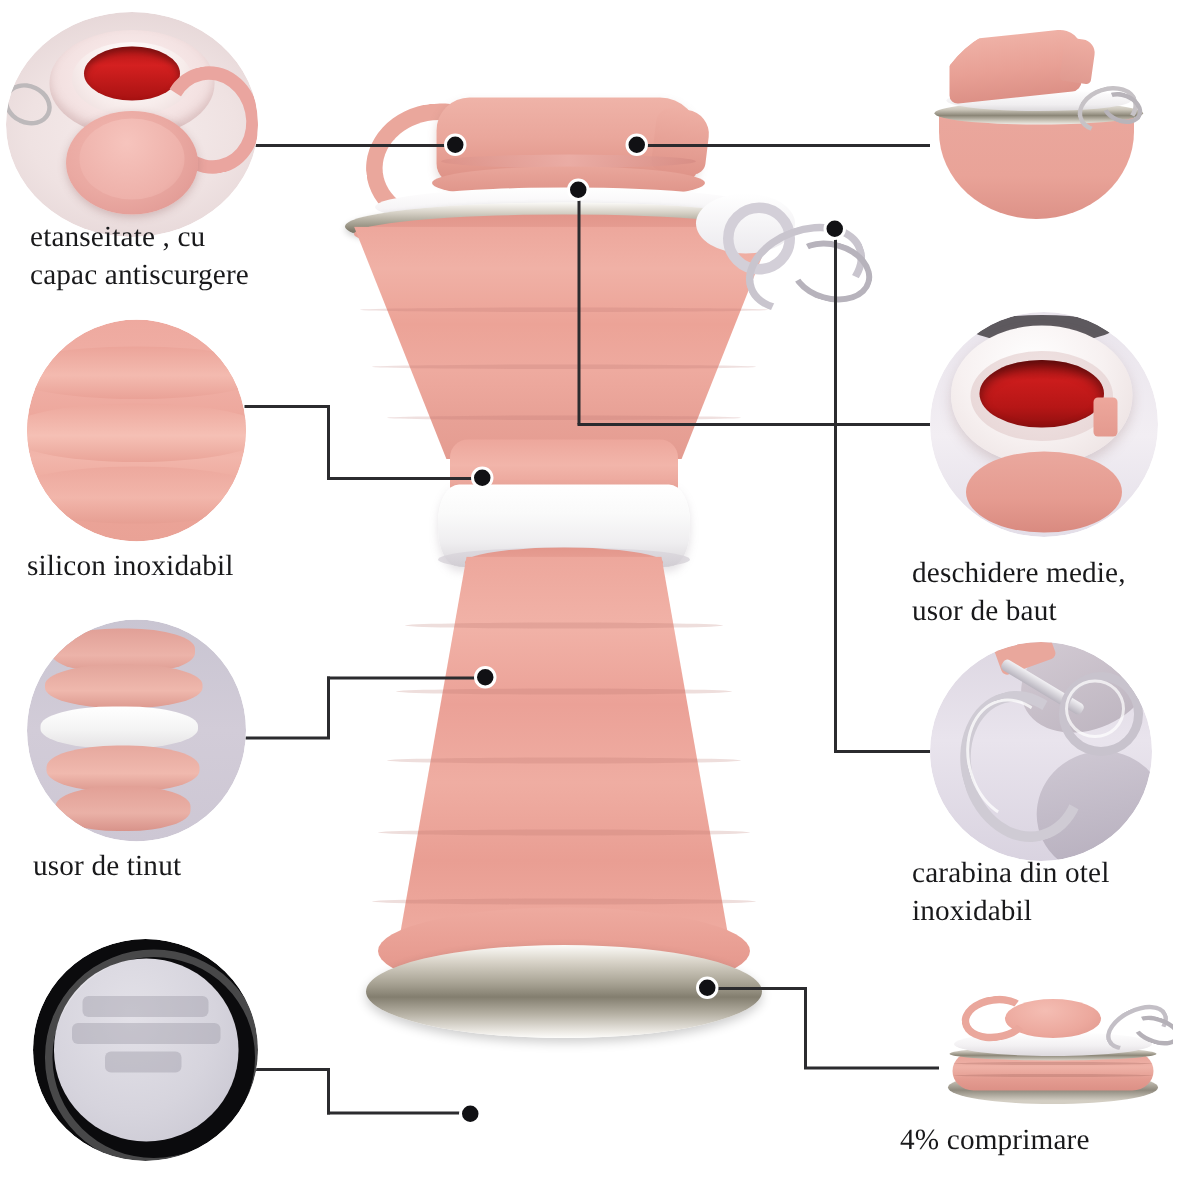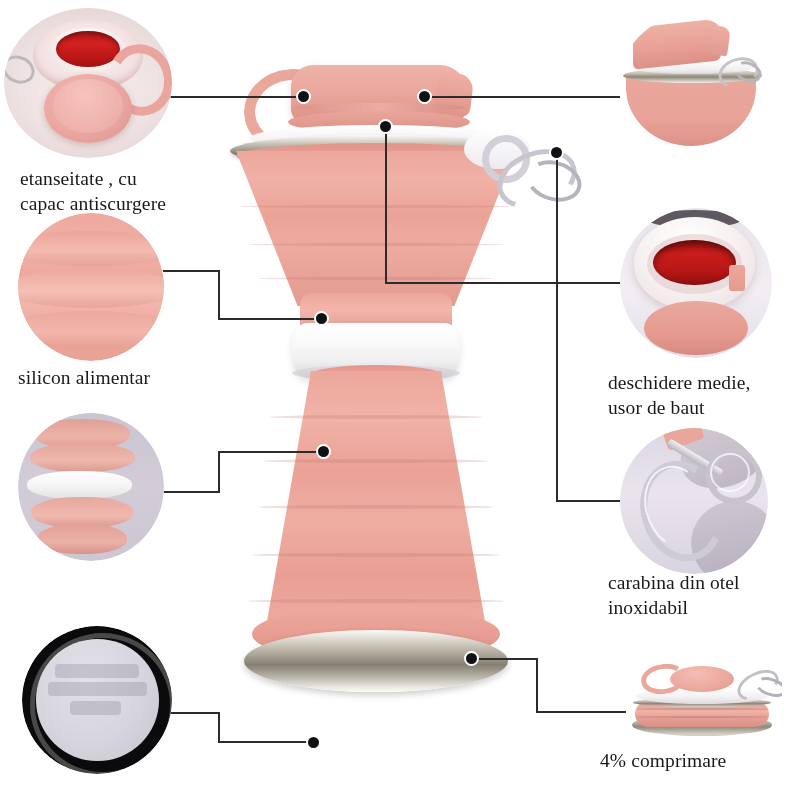--- a/index.html
+++ b/index.html
@@ -584,25 +584,26 @@
       <div class="ribline" style="bottom:32%;"></div>
       <div class="steel"></div>
       <div class="white"></div>
       <div class="cap"></div>
       <div class="loop"></div>
       <div class="clip"></div>
       <div class="clip2"></div>
     </div>
   </div>
 
-  <div class="label" style="left:20px;top:166px;width:215px;">etanseitate , cu
+  <div class="label" style="left:20px;top:146px;width:215px;">etanseitate , cu
 capac antiscurgere</div>
 
-  <div class="label" style="left:18px;top:365px;width:215px;">silicon alimentar</div>
-
+  <div class="label" style="left:18px;top:365px;width:215px;">silicon inoxidabil</div>
+
+  <div class="label" style="left:22px;top:565px;width:215px;">usor de tinut</div>
 
 
 
   <div class="label" style="left:608px;top:370px;width:195px;">deschidere medie,
 usor de baut</div>
 
   <div class="label" style="left:608px;top:570px;width:195px;">carabina din otel
 inoxidabil</div>
 
   <div class="label" style="left:600px;top:748px;width:200px;">4% comprimare</div>

